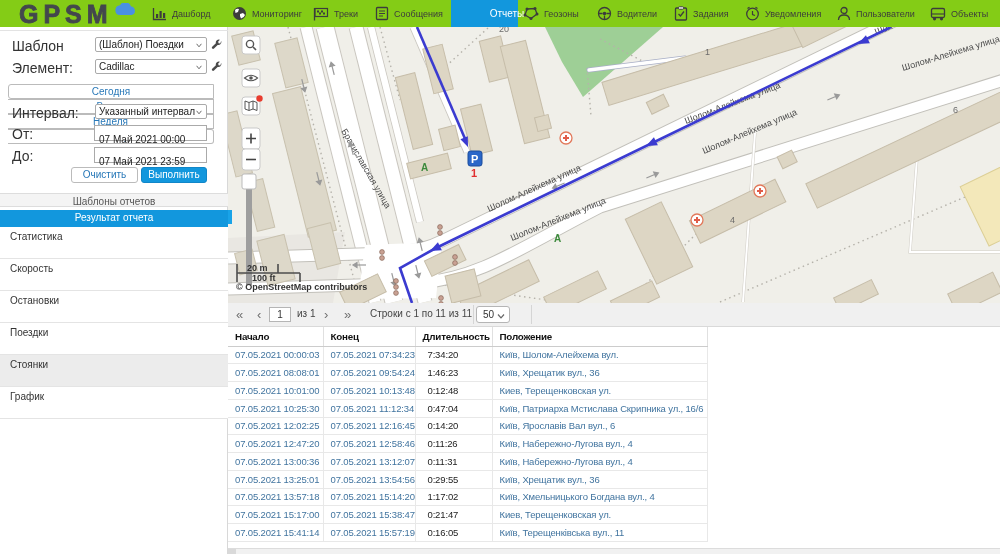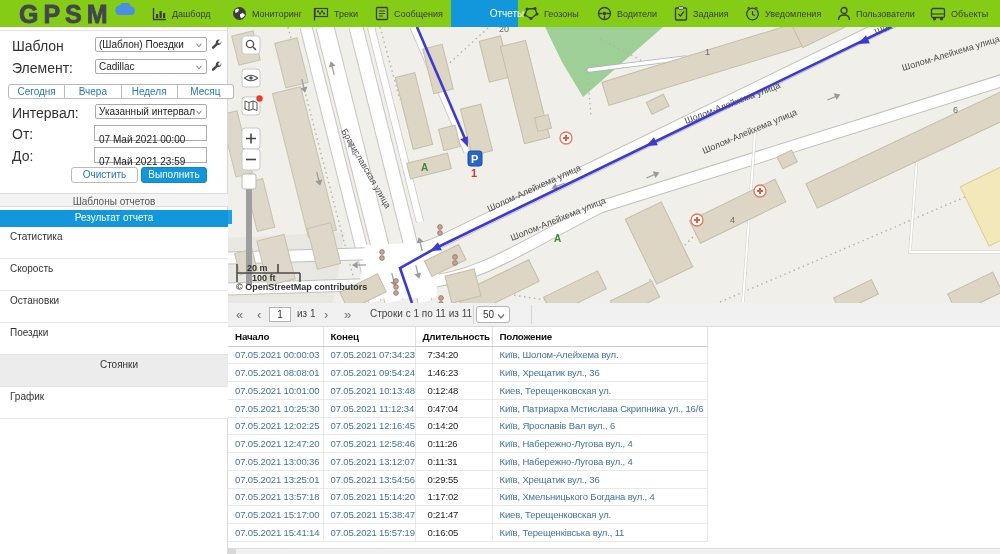--- a/index.html
+++ b/index.html
@@ -15,32 +15,32 @@
 #tab-reports { position:absolute; left:451px; top:0; width:67px; height:27px; background:#1297dd; color:#fff; display:flex; align-items:center; justify-content:center; gap:16px; font-size:10px;padding-left:29px; }
 
 
 #sidebar { position:absolute; left:0; top:27px; width:228px; height:527px; background:#fff; border-right:1px solid #d8d8d8; }
 #sidebar:before { content:""; position:absolute; left:0; top:3px; width:228px; height:1px; background:#e3e3e3; }
 .frm-label { position:absolute; left:12px; font-size:14px; color:#333; }
 .sel { position:absolute; left:95px; width:112px; height:15px; border:1px solid #aaa; border-radius:2px; background:#fff; font-size:10px; color:#222; padding:0 3px; line-height:13px; overflow:hidden; white-space:nowrap; }
 .sel .car { position:absolute; right:4px; top:4px; width:6px; height:6px; }
 .inp { position:absolute; left:94px; width:113px; height:15px; border:1px solid #aaa; background:#fff; font-size:10px; color:#222; padding:7px 4px; line-height:13px; }
 .wrench { position:absolute; left:211px; width:12px; height:12px; }
-#rangebtns { position:absolute; left:8px; top:57px; width:226px; height:15px; display:flex; }
+#rangebtns { position:absolute; left:8px; top:57px; width:206px; height:15px; display:flex;flex-direction:column; }
 #rangebtns div { flex:1; border:1px solid #bbb; border-left:none; background:#fff; color:#2878b8; font-size:10px; text-align:center; line-height:13px; }
 #rangebtns div:first-child { border-left:1px solid #bbb; border-radius:3px 0 0 3px; }
 #rangebtns div:last-child { border-radius:0 3px 3px 0; }
 .btn { position:absolute; height:16px; font-size:10px; text-align:center; line-height:14px; border-radius:3px; }
 #btn-clear { left:71px; top:140px; width:67px; border:1px solid #bbb; background:#fff; color:#2878b8; }
 #btn-exec { left:141px; top:140px; width:66px; border:1px solid #1186c8; background:#1297dd; color:#fff; }
 #menu { position:absolute; left:0; top:166px; width:228px; }
 .m-head { height:14px; background:#f4f4f4; border-top:1px solid #ddd; border-bottom:1px solid #ddd; text-align:center; font-size:10px; color:#555; line-height:15px; }
 .m-sel { height:17px; margin-top:3px; background:#1297dd; text-align:center; font-size:10px; color:#fff; line-height:15px; }
 .m-item { height:32px; border-bottom:1px solid #e4e4e4; font-size:10px; color:#333; line-height:20px; padding-left:10px; background:#fff; }
-.m-item.on { background:#ececec;text-align:center; }
+.m-item.on { background:#ececec; }
 
 
 #map { position:absolute; left:228px; top:27px; width:772px; height:276px; background:#f0efe9; overflow:hidden; }
 
 
 #panel { position:absolute; left:228px; top:303px; width:772px; height:251px; background:#fff; }
 #pagebar { position:absolute; left:0; top:0; width:772px; height:24px; background:#f0f0f0; border-bottom:1px solid #d9d9d9; font-size:10px; color:#444; }
 #pagebar .nav-ar { position:absolute; top:4px; color:#707070; font-size:13px; line-height:15px; }
 #pgbox { position:absolute; left:41px; top:4px; width:22px; height:15px; background:#fff; border:1px solid #b5b5b5; text-align:center; line-height:14px; color:#333; font-size:10px; }
 #pgof { position:absolute; left:69px; top:5px; }

